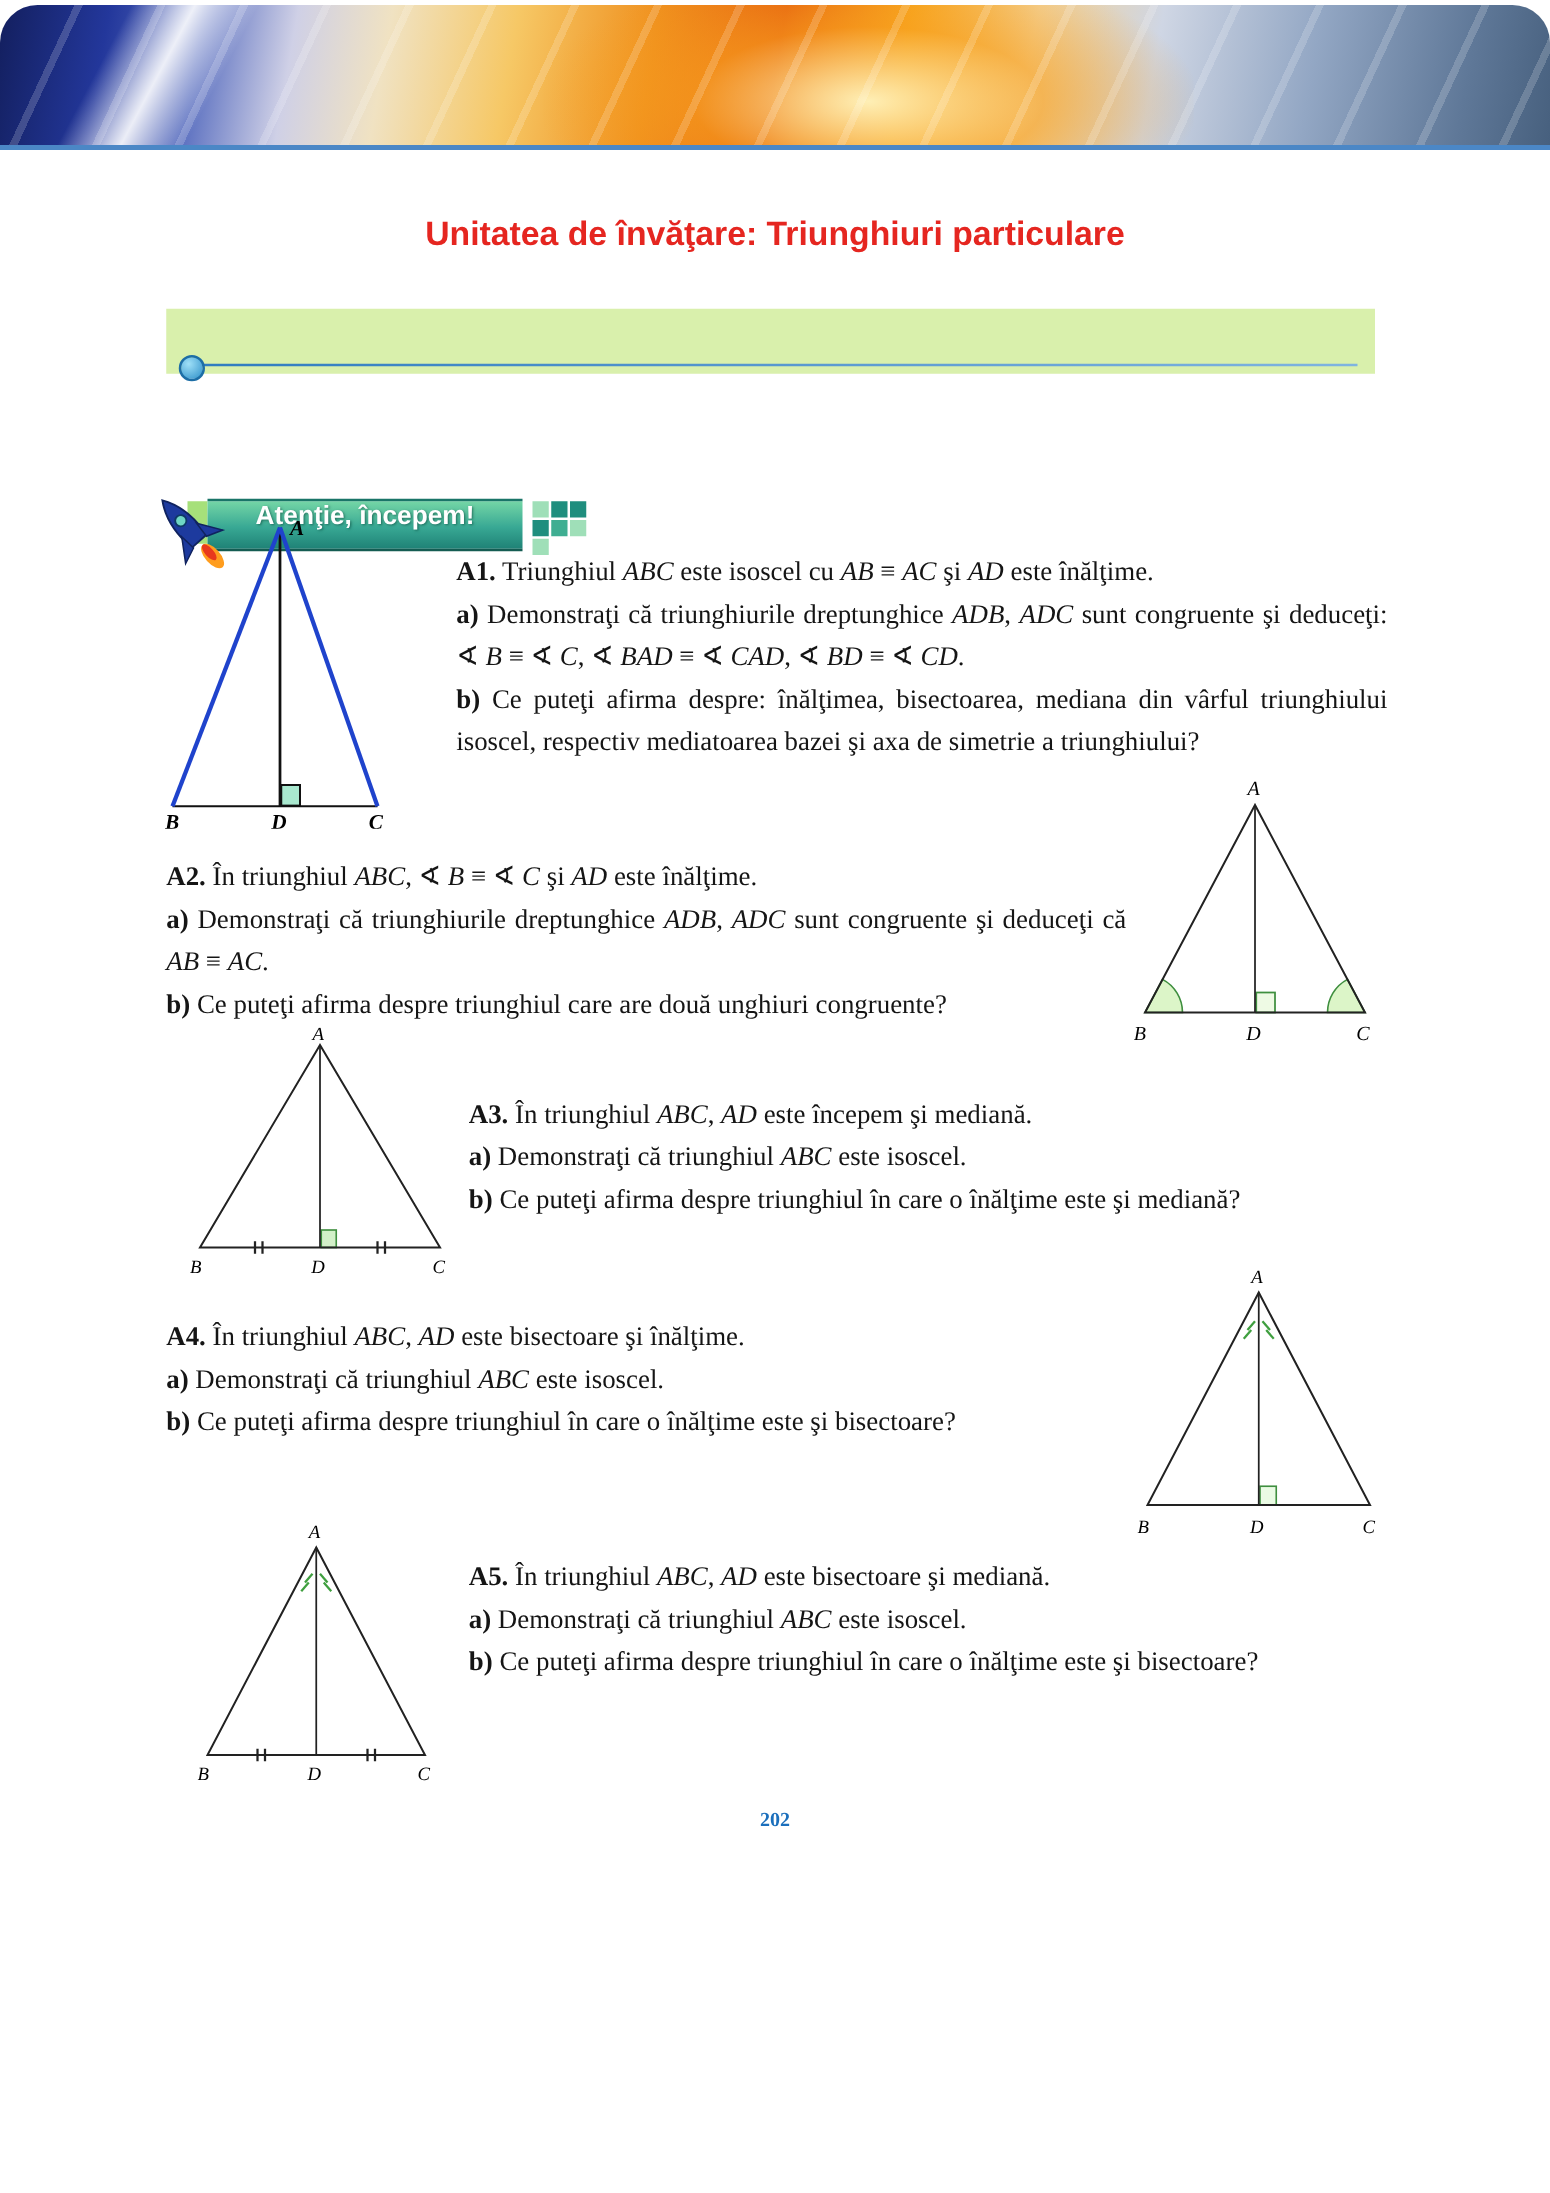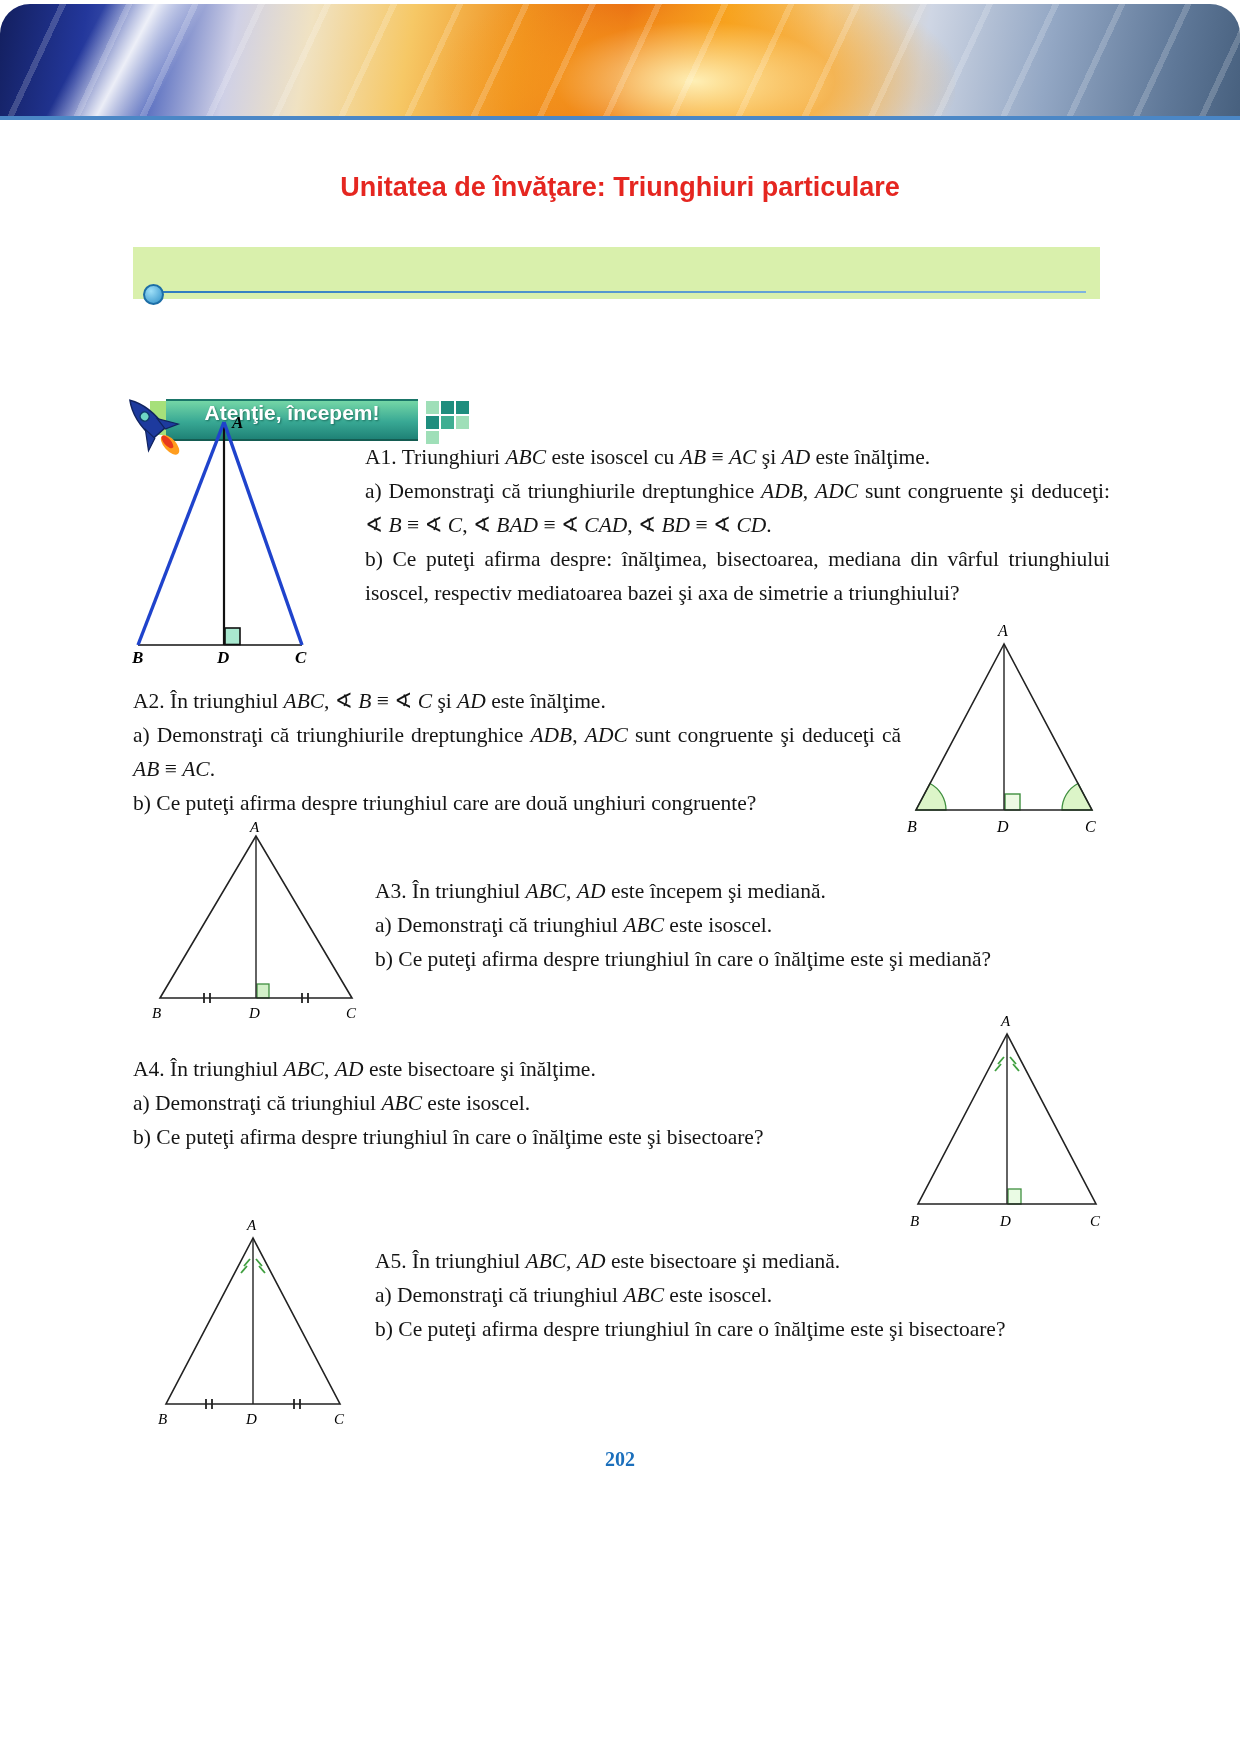--- a/index.html
+++ b/index.html
@@ -40,28 +40,28 @@
   .badge-squares{margin-left:8px;margin-top:2px;display:grid;grid-template-columns:repeat(3,13px);grid-auto-rows:13px;gap:2px;}
   .sq{width:13px;height:13px;}
   .sq.d{background:#1f8e7e;} .sq.m{background:#3fae92;} .sq.l{background:#9fdfb8;} .sq.t{background:transparent;}
   .rocket{position:absolute;left:-34px;top:-14px;width:76px;height:84px;}
 
   
   .ex{position:absolute;font-size:21.5px;line-height:34px;}
   .ex p{margin:0;}
   .ex p.just{text-align:justify;}
   .ex i{}
-  .ex b{font-weight:normal;}
+  .ex b{font-weight:bold;}
 
   .fig{position:absolute;}
   .fig text{font-family:"Liberation Serif","DejaVu Serif",serif;font-style:italic;}
   .fig text.bold{font-weight:bold;}
 
   .page-num{position:absolute;left:0;top:1444px;width:100%;text-align:center;
-    font-weight:bold;font-size:20px;color:#1b6fbc;}
+    font-weight:bold;font-size:16px;color:#1b6fbc;}
 </style>
 </head>
 <body>
 
 <div class="page">
 
   <div class="banner">
     <div class="glow"></div>
     <div class="streak"></div>
     <div class="stripes"></div>
@@ -109,21 +109,21 @@
     <rect x="93" y="220" width="15" height="16.5" fill="#a9e8cf" stroke="#111" stroke-width="1.6"></rect>
     <line x1="92" y1="14" x2="6" y2="237" stroke="#1f43cc" stroke-width="3.4"></line>
     <line x1="92" y1="14" x2="170" y2="237" stroke="#1f43cc" stroke-width="3.4"></line>
     <text class="bold" x="100" y="20" font-size="17">A</text>
     <text class="bold" x="0" y="255" font-size="17">B</text>
     <text class="bold" x="85" y="255" font-size="17">D</text>
     <text class="bold" x="163" y="255" font-size="17">C</text>
   </svg>
 
   <div class="ex" style="left:365px;top:436px;width:745px">
-    <p><b>A1.</b><span> Triunghiuri </span><i>ABC</i><span> este isoscel cu </span><i>AB</i><span> ≡ </span><i>AC</i><span> şi </span><i>AD</i><span> este înălţime.</span></p>
+    <p><b>A1.</b><span> Triunghiul </span><i>ABC</i><span> este isoscel cu </span><i>AB</i><span> ≡ </span><i>AC</i><span> şi </span><i>AD</i><span> este înălţime.</span></p>
     <p class="just"><b>a)</b><span> Demonstraţi că triunghiurile dreptunghice </span><i>ADB</i><span>, </span><i>ADC</i><span> sunt congruente şi deduceţi: ∢ </span><i>B</i><span> ≡ ∢ </span><i>C</i><span>, ∢ </span><i>BAD</i><span> ≡ ∢ </span><i>CAD</i><span>, ∢ </span><i>BD</i><span> ≡ ∢ </span><i>CD</i><span>.</span></p>
     <p class="just"><b>b)</b><span> Ce puteţi afirma despre: înălţimea, bisectoarea, mediana din vârful triunghiului isoscel, respectiv mediatoarea bazei şi axa de simetrie a triunghiului?</span></p>
   </div>
 
   <div class="ex" style="left:133px;top:680px;width:768px">
     <p><b>A2.</b><span> În triunghiul </span><i>ABC</i><span>, ∢ </span><i>B</i><span> ≡ ∢ </span><i>C</i><span> şi </span><i>AD</i><span> este înălţime.</span></p>
     <p class="just"><b>a)</b><span> Demonstraţi că triunghiurile dreptunghice </span><i>ADB</i><span>, </span><i>ADC</i><span> sunt congruente şi deduceţi că </span><i>AB</i><span> ≡ </span><i>AC</i><span>.</span></p>
     <p><b>b)</b><span> Ce puteţi afirma despre triunghiul care are două unghiuri congruente?</span></p>
   </div>
 

